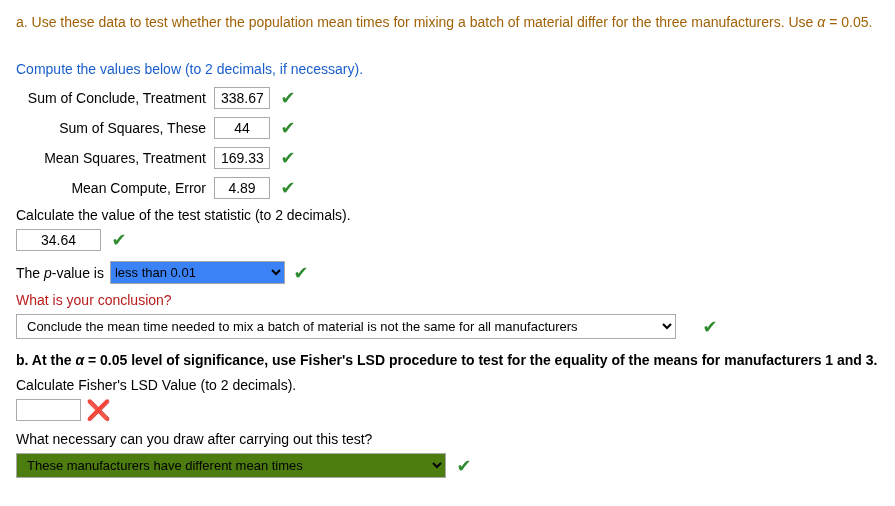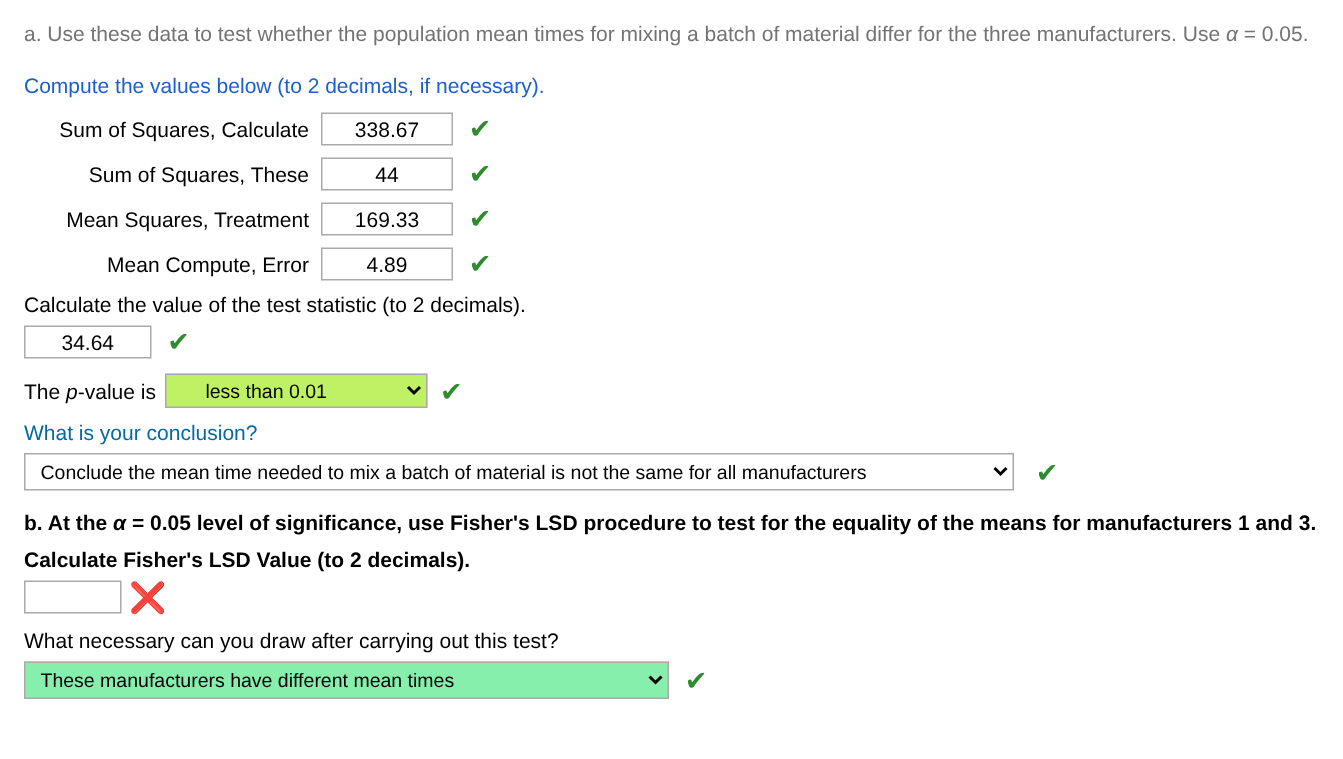--- a/index.html
+++ b/index.html
@@ -6,22 +6,22 @@
     body {
       font-family: Arial, sans-serif;
       font-size: 14px;
       background: #fff;
       color: #000;
       padding: 12px 16px;
       width: 895px;
       min-height: 506px;
     }
     .part-a-intro {
-      color: #737373;
-      margin-bottom: 16px;
+      color: #a16207;
+      margin-bottom: 28px;
       line-height: 1.5;
     }
     .compute-label {
       color: #1a5fcc;
       margin-bottom: 10px;
     }
     .field-row {
       display: flex;
       align-items: center;
       margin-bottom: 8px;
@@ -30,21 +30,21 @@
     .field-label {
       width: 190px;
       text-align: right;
       color: #000;
       font-size: 14px;
     }
     .field-input {
       border: 1px solid #aaa;
       padding: 2px 6px;
       font-size: 14px;
-      width: 88px;
+      width: 56px;
       text-align: center;
       outline: none;
     }
     .check-icon {
       width: 20px;
       height: 20px;
       display: inline-flex;
       align-items: center;
       justify-content: center;
     }
@@ -76,52 +76,51 @@
     }
     .pvalue-row {
       display: flex;
       align-items: center;
       gap: 6px;
       margin-bottom: 8px;
     }
     .pvalue-text { color: #000; }
     .pvalue-select {
       border: 1px solid #aaa;
-      padding: 2px 22px;
+      padding: 2px 0;
       font-size: 13px;
       width: 175px;
-      background: #bef264;
+      background: #3b82f6;
     }
     .conclusion-label {
-      color: #0369a1;
+      color: #b91c1c;
       margin-bottom: 6px;
     }
     .conclusion-select {
       border: 1px solid #aaa;
       padding: 3px 6px;
       font-size: 13px;
       width: 660px;
       background: #fff;
     }
     .conclusion-row {
       display: flex;
       align-items: center;
-      gap: 12px;
+      gap: 24px;
       margin-bottom: 10px;
     }
     .part-b-intro {
       color: #000;
       margin-bottom: 6px;
       line-height: 1.6;
       font-weight: bold;
     }
     .lsd-calc-label {
       color: #000;
       margin-bottom: 6px;
-      font-weight: bold;
     }
     .lsd-row {
       display: flex;
       align-items: center;
       gap: 8px;
       margin-bottom: 10px;
     }
     .lsd-input {
       border: 1px solid #aaa;
       padding: 2px 6px;
@@ -131,41 +130,41 @@
     }
     .draw-conclusion-label {
       color: #000;
       margin-bottom: 6px;
     }
     .draw-conclusion-select {
       border: 1px solid #aaa;
       padding: 3px 6px;
       font-size: 13px;
       width: 430px;
-      background: #86efac;
+      background: #4d7c0f;
     }
     .draw-conclusion-row {
       display: flex;
       align-items: center;
       gap: 8px;
     }
   </style>
 </head>
 <body>
 
 <div class="part-a-intro">
   <span>a. Use these data to test whether the population mean times for mixing a batch of material differ for the three manufacturers. Use </span><span> <i>α</i> = 0.05.</span>
 </div>
 
 <div class="compute-label">
   <span>Compute the values below (to 2 decimals, if necessary).</span>
 </div>
 
 <div class="field-row">
-  <span class="field-label">Sum of Squares, Calculate</span>
+  <span class="field-label">Sum of Conclude, Treatment</span>
   <input class="field-input" type="text" value="338.67" readonly="" style="">
   <span class="check-icon green-check">✔</span>
 </div>
 
 <div class="field-row">
   <span class="field-label">Sum of Squares, These</span>
   <input class="field-input" type="text" value="44" readonly="" style="">
   <span class="check-icon green-check">✔</span>
 </div>
 

